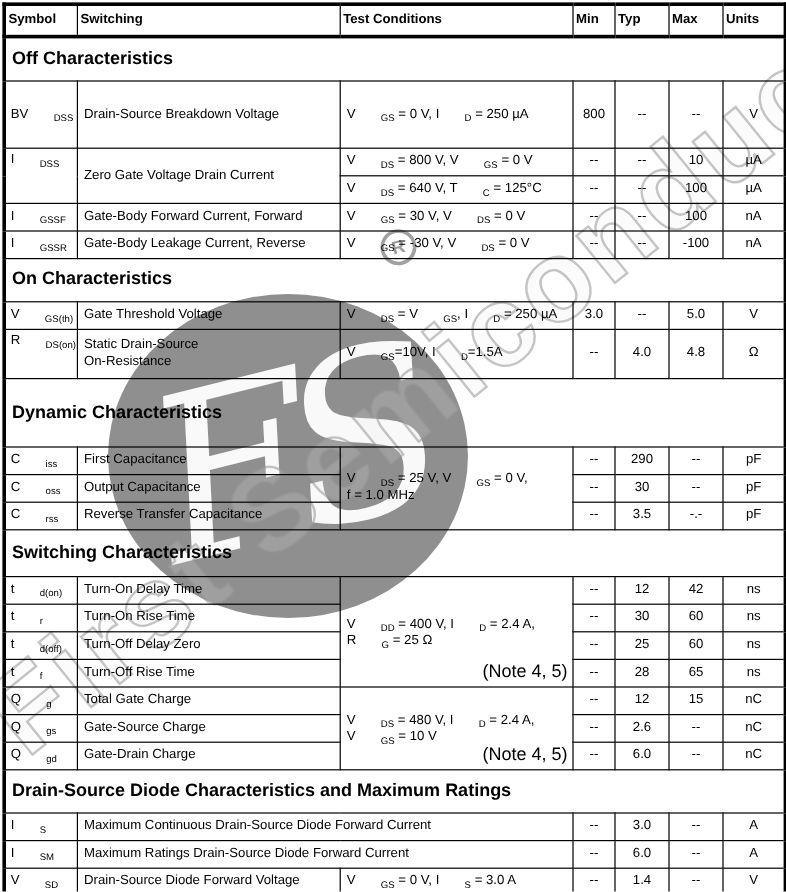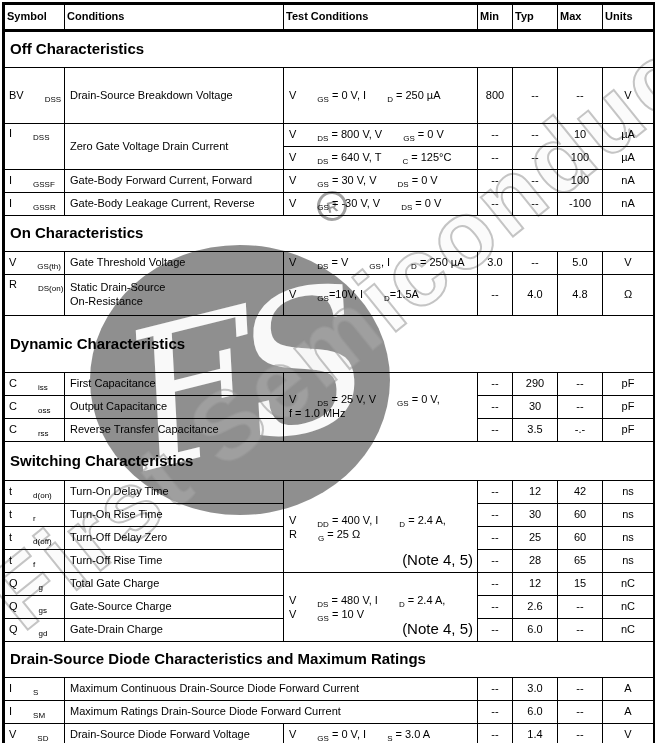--- a/index.html
+++ b/index.html
@@ -97,21 +97,21 @@
       <col style="width:194px">
     <col style="width:35px">
       <col style="width:45px">
       <col style="width:45px">
       <col style="width:52px">
   </colgroup>
 
   <tbody>
       <tr class="hdr">
     <th>Symbol</th>
-    <th>Conditions</th>
+    <th>Switching</th>
     <th>Test Conditions</th>
     <th>Min</th>
     <th>Typ</th>
     <th>Max</th>
     <th>Units</th>
   </tr>
 
   <tr class="h-band">
     <td class="section outerL outerR" colspan="7">Off Characteristics</td>
   </tr>

